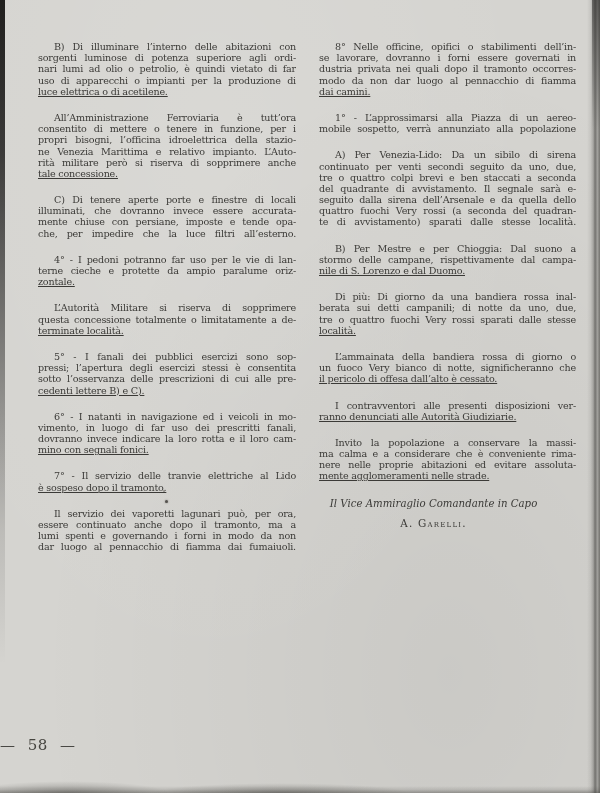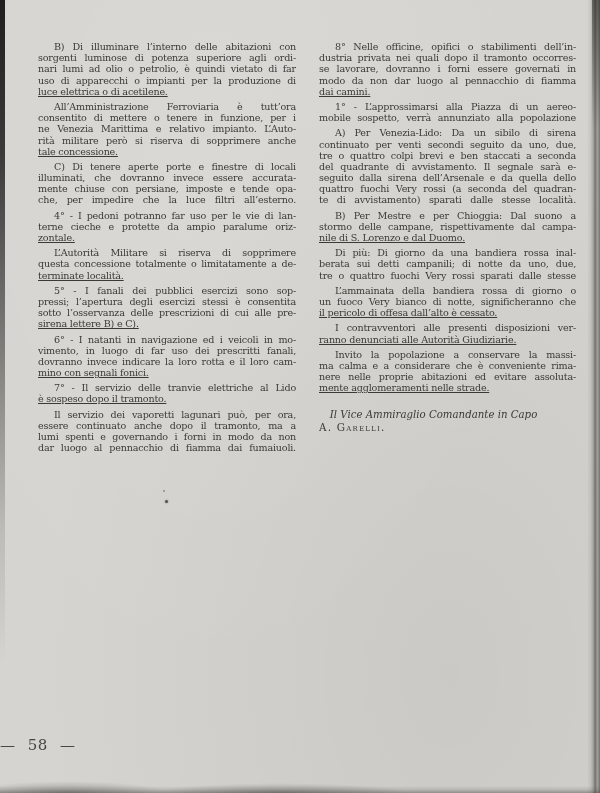--- a/index.html
+++ b/index.html
@@ -19,21 +19,21 @@
   }
   .content {
     position: absolute;
     left: 38px; top: 41px;
     width: 538px;
     display: flex;
     gap: 23px;
   }
   .col { width: 263px; }
   .col-r { width: 262px; }
-  .para + .para { margin-top: 4px; }
+  .para + .para { margin-top: 15px; }
   .ln {
     height: 11.2px;
     overflow: hidden;
     font-size: 9.6px;
     line-height: 11.2px;
     letter-spacing: -0.2px;
     color: #3b3a37;
     text-align: justify;
     text-align-last: justify;
   }
@@ -42,25 +42,27 @@
   .sig { margin-top: 12px; padding-right: 28px; }
   .sig-title {
     font-style: italic;
     font-size: 10.2px;
     line-height: 12px;
     color: #3b3a37;
     text-align: center;
     margin-top: 16px;
   }
   .sig-name {
+    margin-top: 7px;
     font-variant: small-caps;
     font-size: 10.4px;
     line-height: 12px;
     letter-spacing: 1.2px;
     color: #3b3a37;
+    text-align: center;
   }
   .page-number {
     position: absolute;
     left: 0; top: 739px;
     width: 600px;
     text-align: left;
     font-size: 15px;
     line-height: 12px;
     letter-spacing: 0.5px;
     word-spacing: 7px;
@@ -133,20 +135,21 @@
           <div class="para">
             <div class="ln ind">B) Di illuminare l’interno delle abitazioni con</div>
             <div class="ln">sorgenti luminose di potenza superiore agli ordi-</div>
             <div class="ln">nari lumi ad olio o petrolio, è quindi vietato di far</div>
             <div class="ln">uso di apparecchi o impianti per la produzione di</div>
             <div class="ln short">luce elettrica o di acetilene.</div>
           </div>
           <div class="para">
             <div class="ln ind">All’Amministrazione Ferroviaria è tutt’ora</div>
             <div class="ln">consentito di mettere o tenere in funzione, per i</div>
+            <div class="ln">propri bisogni, l’officina idroelettrica della stazio-</div>
             <div class="ln">ne Venezia Marittima e relativo impianto. L’Auto-</div>
             <div class="ln">rità militare però si riserva di sopprimere anche</div>
             <div class="ln short">tale concessione.</div>
           </div>
           <div class="para">
             <div class="ln ind">C) Di tenere aperte porte e finestre di locali</div>
             <div class="ln">illuminati, che dovranno invece essere accurata-</div>
             <div class="ln">mente chiuse con persiane, imposte e tende opa-</div>
             <div class="ln">che, per impedire che la luce filtri all’esterno.</div>
           </div>
@@ -157,21 +160,21 @@
           </div>
           <div class="para">
             <div class="ln ind">L’Autorità Militare si riserva di sopprimere</div>
             <div class="ln">questa concessione totalmente o limitatamente a de-</div>
             <div class="ln short">terminate località.</div>
           </div>
           <div class="para">
             <div class="ln ind">5° - I fanali dei pubblici esercizi sono sop-</div>
             <div class="ln">pressi; l’apertura degli esercizi stessi è consentita</div>
             <div class="ln">sotto l’osservanza delle prescrizioni di cui alle pre-</div>
-            <div class="ln short">sirena lettere B) e C).</div>
+            <div class="ln short">cedenti lettere B) e C).</div>
           </div>
           <div class="para">
             <div class="ln ind">6° - I natanti in navigazione ed i veicoli in mo-</div>
             <div class="ln">vimento, in luogo di far uso dei prescritti fanali,</div>
             <div class="ln">dovranno invece indicare la loro rotta e il loro cam-</div>
             <div class="ln short">mino con segnali fonici.</div>
           </div>
           <div class="para">
             <div class="ln ind">7° - Il servizio delle tranvie elettriche al Lido</div>
             <div class="ln short">è sospeso dopo il tramonto.</div>
@@ -181,22 +184,22 @@
             <div class="ln">essere continuato anche dopo il tramonto, ma a</div>
             <div class="ln">lumi spenti e governando i forni in modo da non</div>
             <div class="ln">dar luogo al pennacchio di fiamma dai fumaiuoli.</div>
           </div>
         </div>
     </div>
     <div class="col col-r">
       <div id="col-right-paras">
           <div class="para">
             <div class="ln ind">8° Nelle officine, opifici o stabilimenti dell’in-</div>
+            <div class="ln">se lavorare, dovranno i forni essere governati in</div>
             <div class="ln">dustria privata nei quali dopo il tramonto occorres-</div>
-            <div class="ln">se lavorare, dovranno i forni essere governati in</div>
             <div class="ln">modo da non dar luogo al pennacchio di fiamma</div>
             <div class="ln short">dai camini.</div>
           </div>
           <div class="para">
             <div class="ln ind">1° - L’approssimarsi alla Piazza di un aereo-</div>
             <div class="ln">mobile sospetto, verrà annunziato alla popolazione</div>
           </div>
           <div class="para">
             <div class="ln ind">A) Per Venezia-Lido: Da un sibilo di sirena</div>
             <div class="ln">continuato per venti secondi seguito da uno, due,</div>
@@ -208,20 +211,21 @@
           </div>
           <div class="para">
             <div class="ln ind">B) Per Mestre e per Chioggia: Dal suono a</div>
             <div class="ln">stormo delle campane, rispettivamente dal campa-</div>
             <div class="ln short">nile di S. Lorenzo e dal Duomo.</div>
           </div>
           <div class="para">
             <div class="ln ind">Di più: Di giorno da una bandiera rossa inal-</div>
             <div class="ln">berata sui detti campanili; di notte da uno, due,</div>
             <div class="ln">tre o quattro fuochi Very rossi sparati dalle stesse</div>
+            <div class="ln short">località.</div>
           </div>
           <div class="para">
             <div class="ln ind">L’ammainata della bandiera rossa di giorno o</div>
             <div class="ln">un fuoco Very bianco di notte, significheranno che</div>
             <div class="ln short">il pericolo di offesa dall’alto è cessato.</div>
           </div>
           <div class="para">
             <div class="ln ind">I contravventori alle presenti disposizioni ver-</div>
             <div class="ln short">ranno denunciati alle Autorità Giudiziarie.</div>
           </div>

